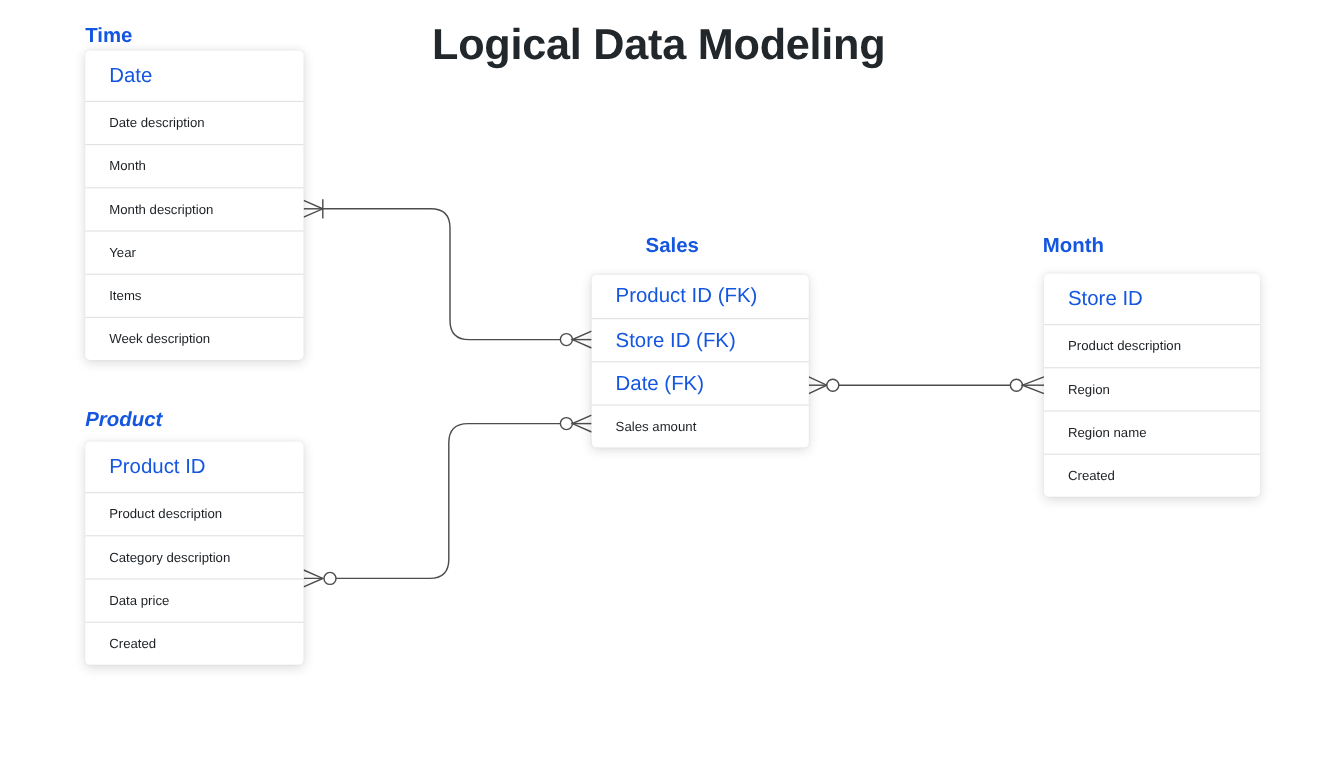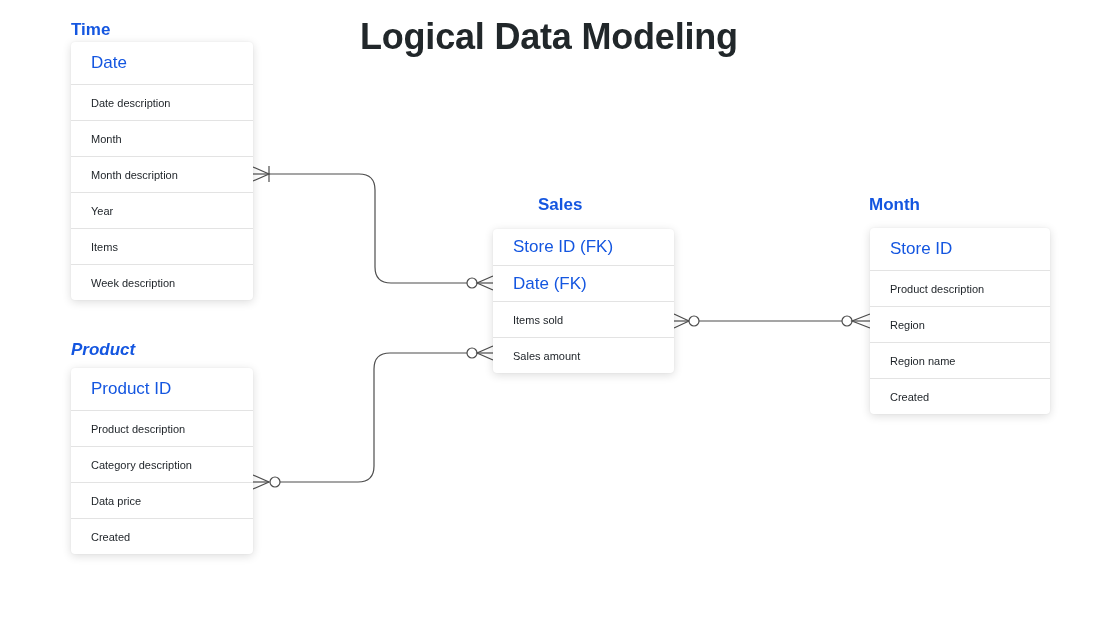--- a/index.html
+++ b/index.html
@@ -97,23 +97,23 @@
   <div class="table" id="tbl-product">
     <div class="row key header">Product ID</div>
     <div class="row">Product description</div>
     <div class="row">Category description</div>
     <div class="row">Data price</div>
     <div class="row">Created</div>
   </div>
 
   <div class="entity-label" id="lbl-sales">Sales</div>
   <div class="table" id="tbl-sales">
+    <div class="row key">Product ID (FK)</div>
     <div class="row key">Store ID (FK)</div>
     <div class="row key">Date (FK)</div>
-    <div class="row">Items sold</div>
     <div class="row">Sales amount</div>
   </div>
 
   <div class="entity-label" id="lbl-store">Month</div>
   <div class="table" id="tbl-store">
     <div class="row key header">Store ID</div>
     <div class="row">Product description</div>
     <div class="row">Region</div>
     <div class="row">Region name</div>
     <div class="row">Created</div>

